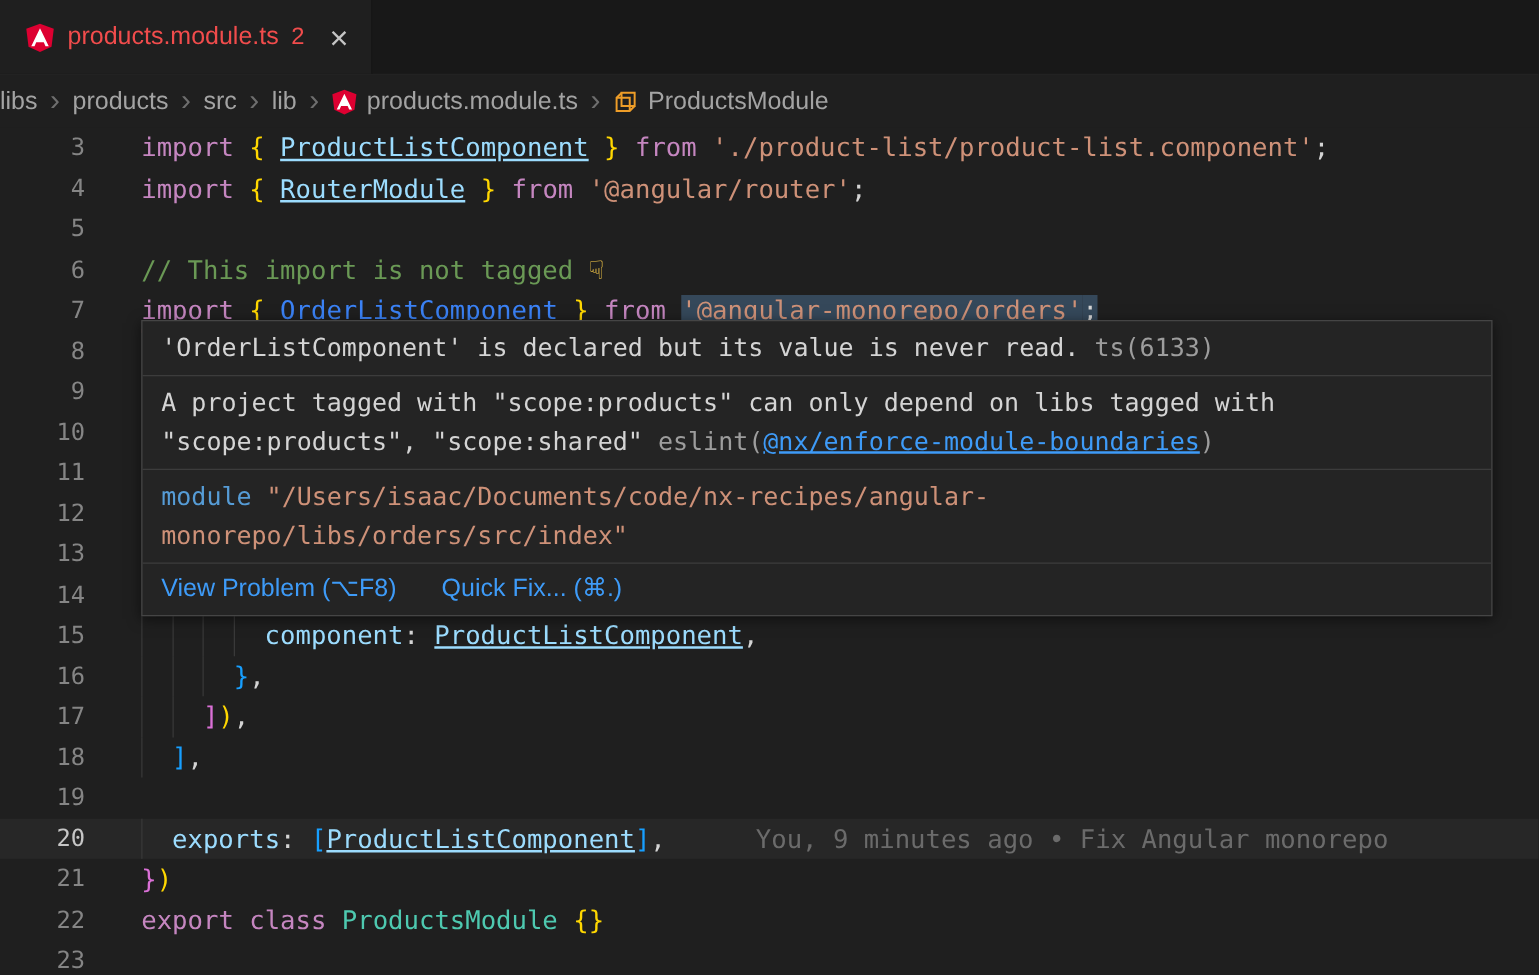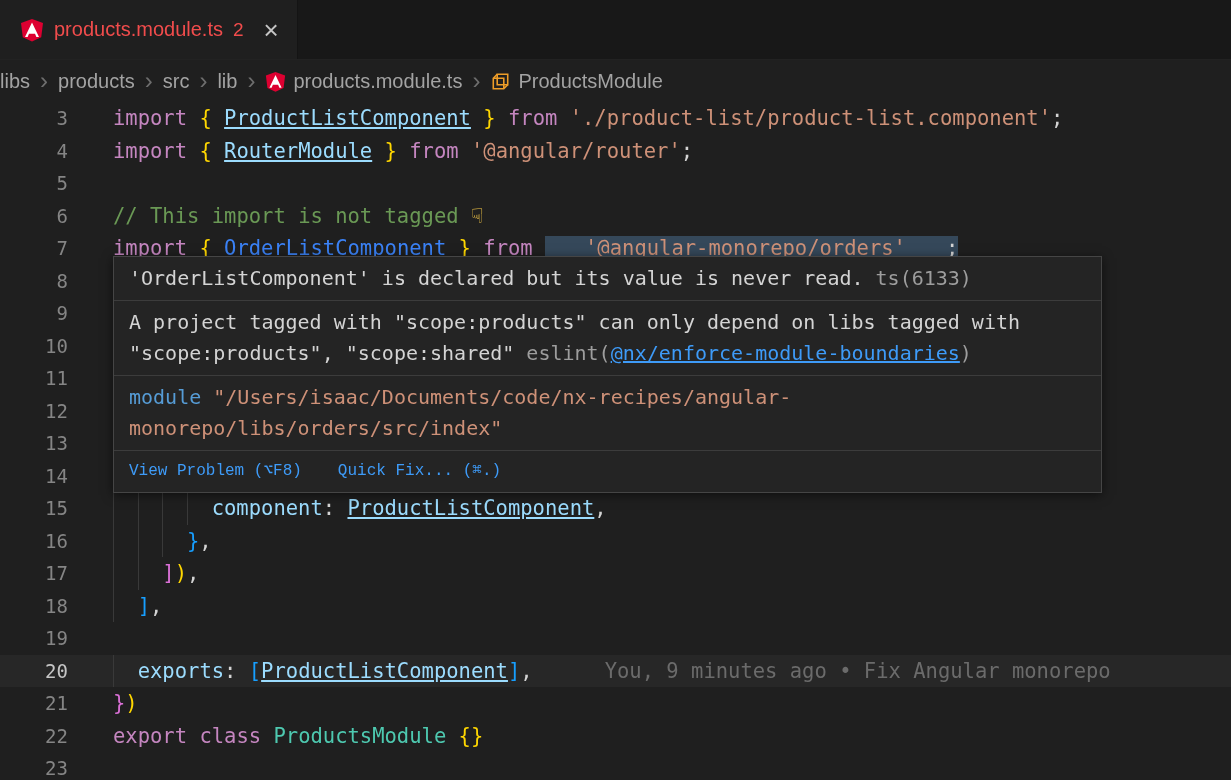--- a/index.html
+++ b/index.html
@@ -30,37 +30,37 @@
   .tok.cmt  { color:#6a9955; }
   .tok.prop { color:#9cdcfe; }
   .tok.ref  { color:#9cdcfe;text-decoration:underline; }
   .tok.cls  { color:#4ec9b0; }
   .tok.pun  { color:#d4d4d4; }
   .tok.b1   { color:#ffd700; }
   .tok.b2   { color:#da70d6; }
   .tok.b3   { color:#179fff; }
   .tok.unused { color:#3b82f6; }
   .tok.emoji  { color:#f7c948; }
-  .tok.hl   { background:rgba(79,121,161,0.45);padding-left:40px; }
+  .tok.hl   { background:rgba(79,121,161,0.45); }
   .squiggle { text-decoration:underline wavy #f14c4c 1.5px; text-underline-offset:6px; text-decoration-skip-ink:none; }
   .ig { display:inline-block; width:2ch; height:32.5px; vertical-align:bottom; border-left:1px solid #393939; }
   .blame { color:#6b6b6b; margin-left:72px; }
 
   
-  .hover-card { position:absolute; left:113px; top:154px; width:989px; background:#242424;
+  .hover-card { position:absolute; left:113px; top:154px; width:1081px; background:#242424;
                 border:1px solid #454545; box-shadow:0 2px 10px rgba(0,0,0,0.55); z-index:10;
                 font-family:"DejaVu Sans Mono", monospace; font-size:20px; color:#d4d4d4; }
   .hover-row { padding:6px 15px; line-height:31px; }
   .hover-row + .hover-row { border-top:1px solid #3c3c3c; }
   .hover-dim { color:#9d9d9d; }
   .hover-kw { color:#569cd6; }
   .hover-str { color:#ce9178; }
   .hover-link { color:#3e9bf8; text-decoration:underline; cursor:pointer; }
   .hover-actions { display:flex; gap:36px; padding:5px 15px; border-top:1px solid #3c3c3c;
-                   font-family:Liberation Mono, monospace; font-size:16px; line-height:31px; }
+                   font-family:Liberation Sans, sans-serif; font-size:20px; line-height:31px; }
   .hover-action { color:#3e9bf8; cursor:pointer; }
 
   .icon { display:inline-flex; flex:none; }
 </style>
 </head>
 <body>
 
 <div>
 
   <div class="tabbar">

